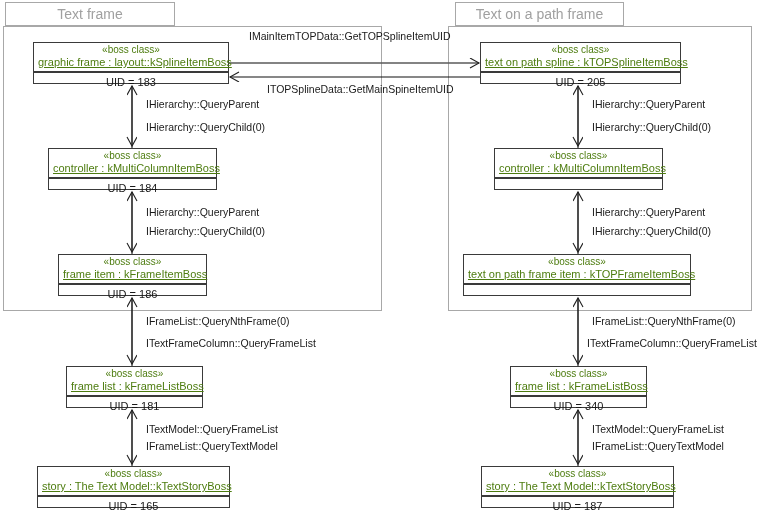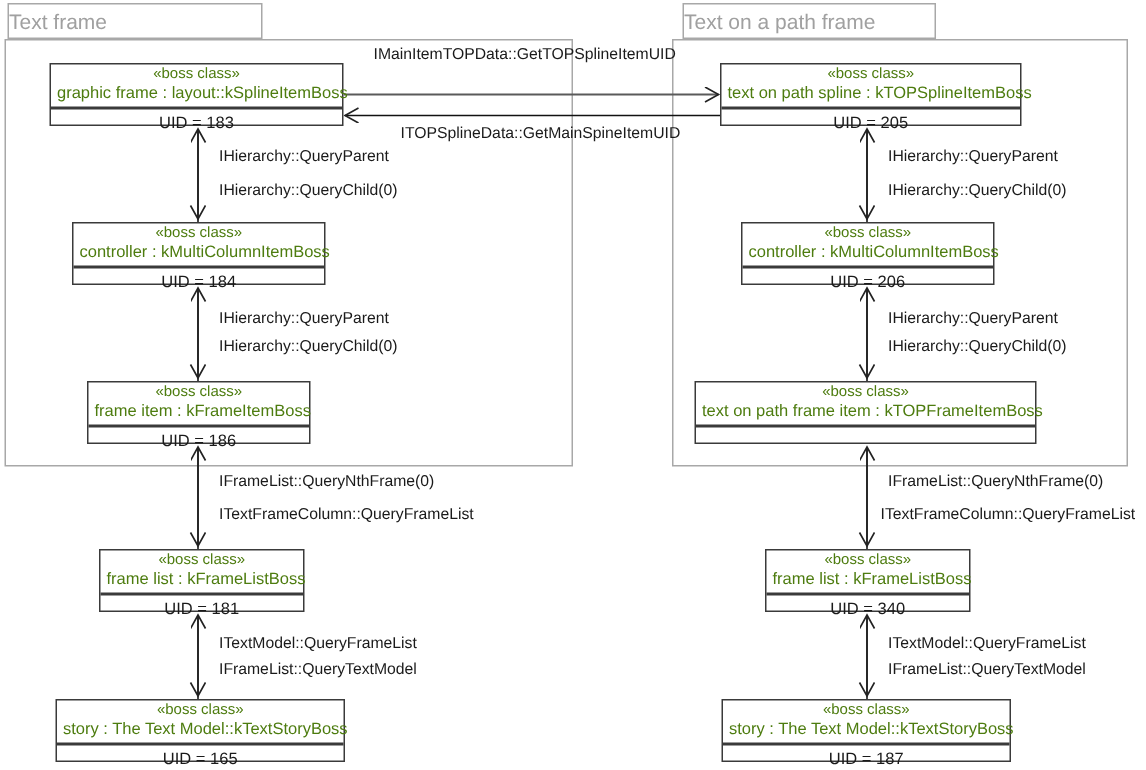--- a/index.html
+++ b/index.html
@@ -24,20 +24,21 @@
     background: transparent;
   }
   .group-label {
     position: absolute;
     border: 1px solid #a8a8a8;
     box-sizing: border-box;
     background: #ffffff;
     color: #a0a0a0;
     font-size: 14px;
     line-height: 22px;
+    text-align: center;
     white-space: nowrap;
   }
 
   
   .uml-box {
     position: absolute;
     box-sizing: border-box;
     border: 1px solid #3a3a3a;
     background: #ffffff;
     z-index: 5;
@@ -51,20 +52,21 @@
   }
   .uml-stereotype {
     font-size: 10px;
     line-height: 12px;
     white-space: nowrap;
   }
   .uml-name {
     font-size: 11px;
     line-height: 13px;
     white-space: nowrap;
+    text-decoration: underline;
   }
   .uml-attr {
     box-sizing: border-box;
     padding: 2px 3px 0 3px;
     font-size: 11px;
     line-height: 15px;
     color: #1a1a1a;
     text-align: center;
     white-space: nowrap;
   }
@@ -183,21 +185,20 @@
       <div class="uml-name">text on path spline : kTOPSplineItemBoss</div>
     </div>
     <div class="uml-attr">UID = 205</div>
   </div>
 
   <div class="uml-box" style="left:494px; top:148px; width:169px; height:42px;">
     <div class="uml-head">
       <div class="uml-stereotype">«boss class»</div>
       <div class="uml-name">controller : kMultiColumnItemBoss</div>
     </div>
-    <div class="uml-attr">UID = 206</div>
   </div>
 
   <div class="uml-box" style="left:463px; top:254px; width:228px; height:42px;">
     <div class="uml-head">
       <div class="uml-stereotype">«boss class»</div>
       <div class="uml-name">text on path frame item : kTOPFrameItemBoss</div>
     </div>
   </div>
 
   <div class="uml-box" style="left:510px; top:366px; width:137px; height:42px;">

